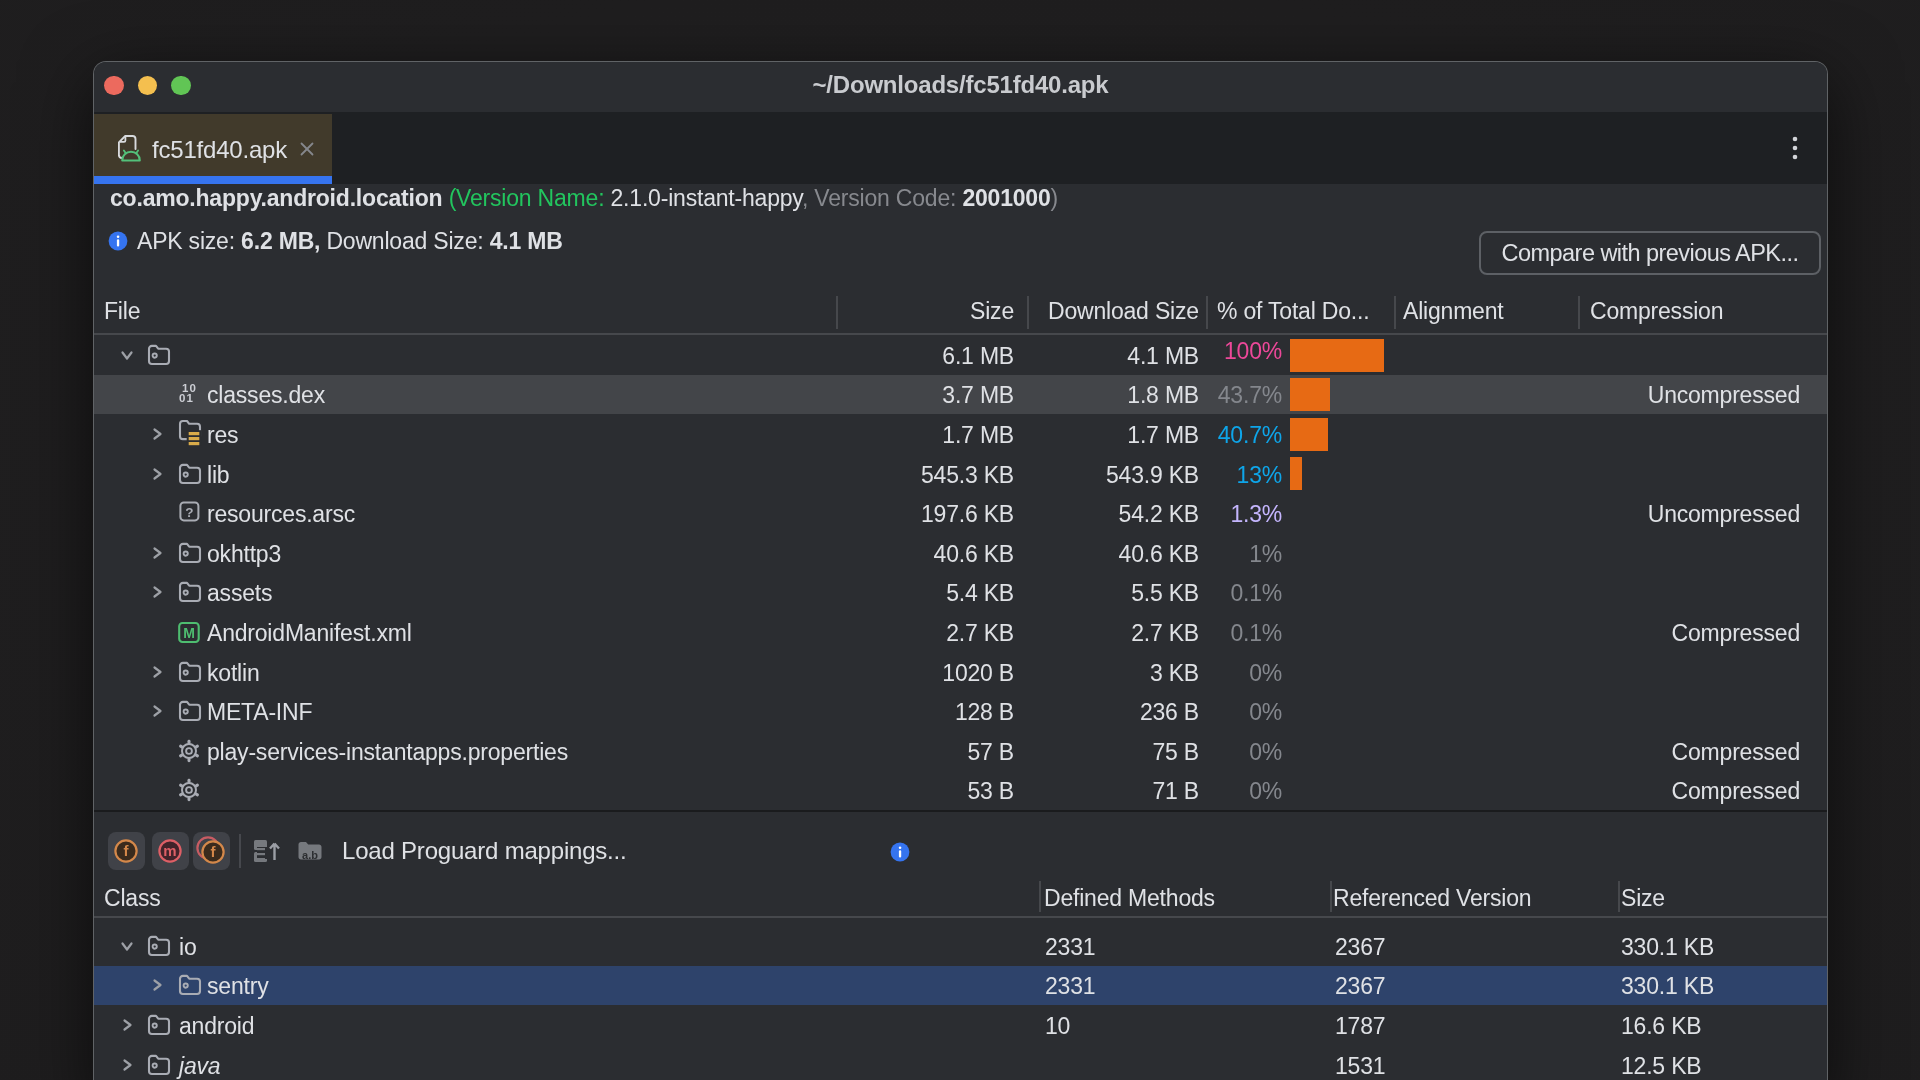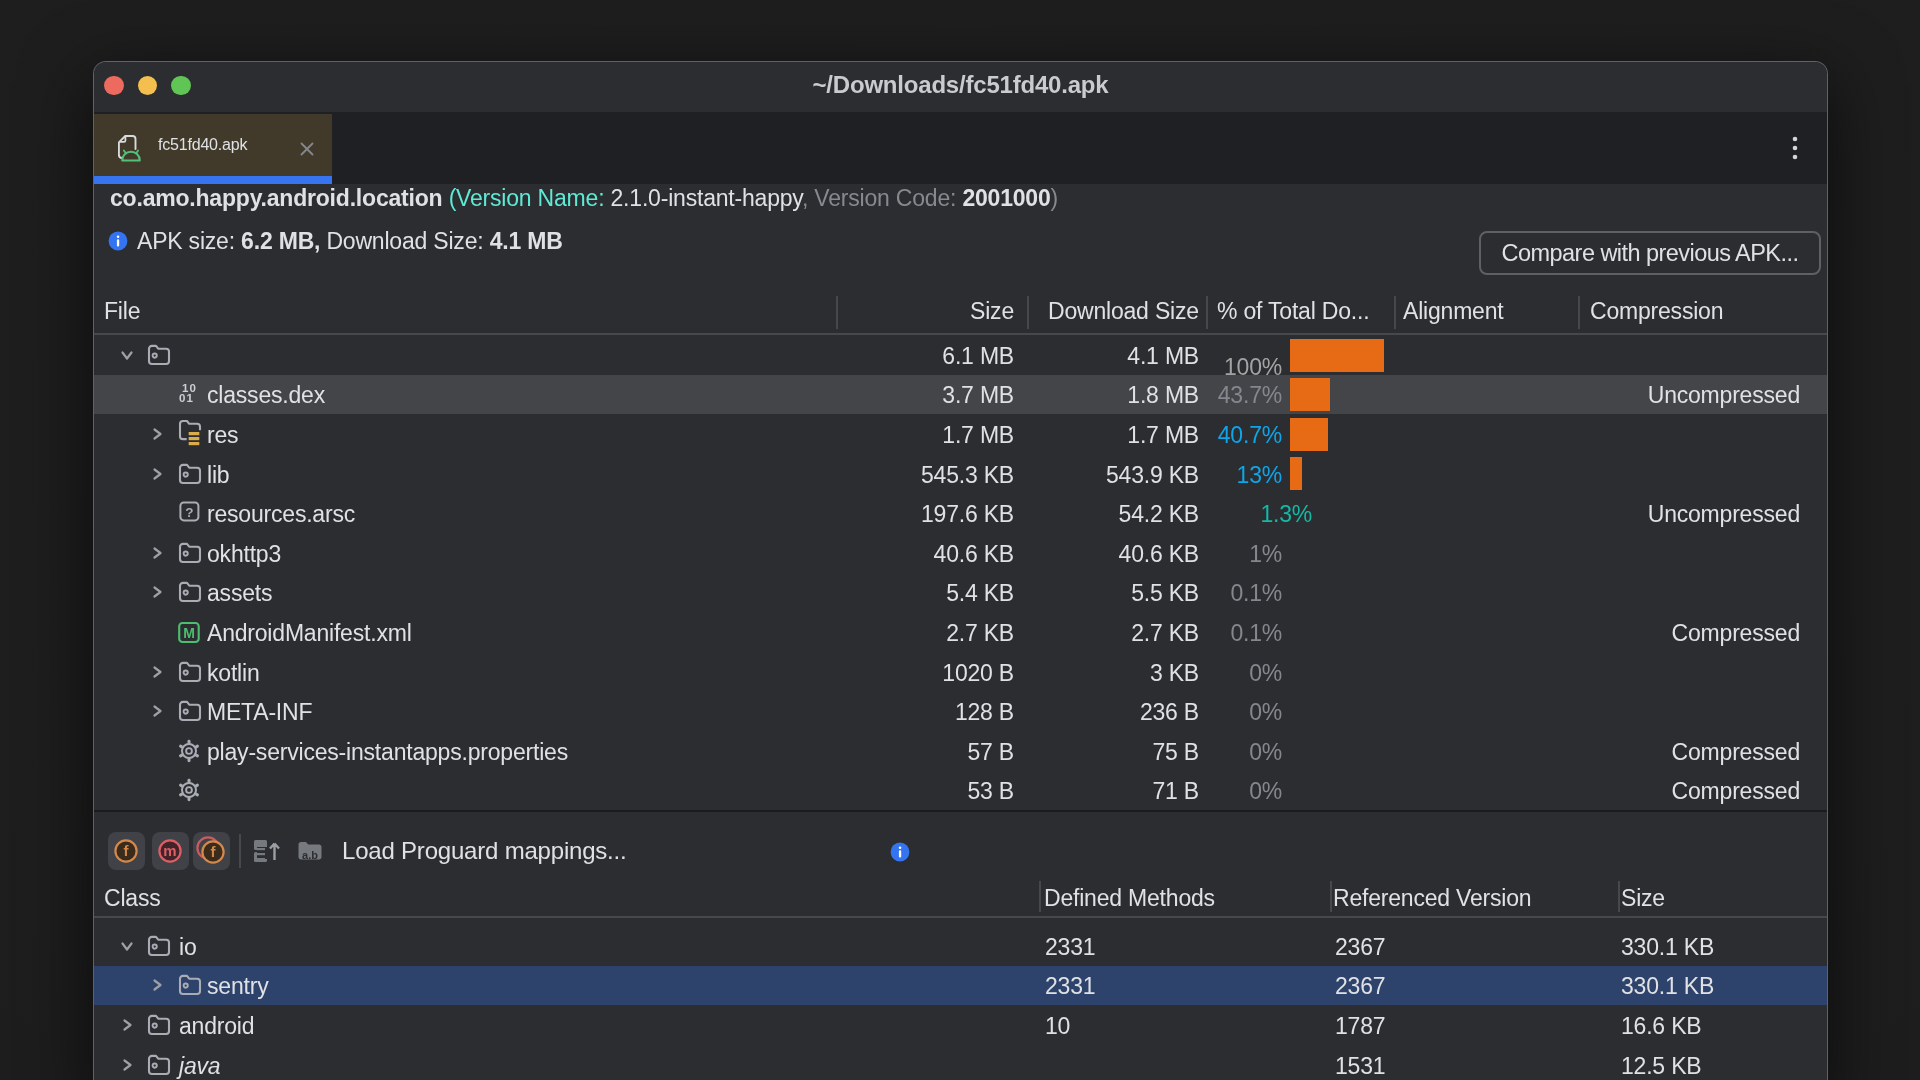--- a/index.html
+++ b/index.html
@@ -19,32 +19,32 @@
 <div class="abs" style="left:0;top:50px;width:1733px;height:72px;background:#1e2023"></div>
 <div class="abs" style="left:0;top:52px;width:238px;height:62px;background:#413a2b"></div>
 <div class="abs" style="left:0;top:114px;width:238px;height:8px;background:#3674f0"></div>
 <svg class="abs" style="left:24px;top:73px" width="25" height="27" viewBox="0 0 25 27">
       <path d="M7.2 1 H14.5 C16.2 1 17.5 2.3 17.5 4 V14 M0.9 20 V7.3 L7.2 1 M0.9 20 C0.9 21.7 2.2 23 3.9 23 H5.5" fill="none" stroke="#d8dadd" stroke-width="1.9" stroke-linejoin="round" stroke-linecap="round"></path>
       <path d="M7.4 1.6 V5.5 C7.4 6.3 6.8 6.9 6 6.9 H2" fill="none" stroke="#d8dadd" stroke-width="1.8" stroke-linejoin="round"></path>
       <path d="M4.2 25.4 a8.8 8.6 0 0 1 17.6 0 z" fill="#413a2b" stroke="#53c07a" stroke-width="2" stroke-linejoin="round"></path>
       <line x1="7.8" y1="18.2" x2="5.9" y2="15.4" stroke="#53c07a" stroke-width="1.8" stroke-linecap="round"></line>
       <line x1="18.2" y1="18.2" x2="20.1" y2="15.4" stroke="#53c07a" stroke-width="1.8" stroke-linecap="round"></line>
     </svg>
-<div class="txt" style="left:64px;top:74px;font-size:16px">fc51fd40.apk</div>
+<div class="txt" style="left:58px;top:74px;font-size:24px">fc51fd40.apk</div>
 <svg class="abs" style="left:206px;top:80px" width="14" height="14" viewBox="0 0 14 14">
       <line x1="1.5" y1="1.5" x2="12.5" y2="12.5" stroke="#85878c" stroke-width="1.8" stroke-linecap="round"></line>
       <line x1="12.5" y1="1.5" x2="1.5" y2="12.5" stroke="#85878c" stroke-width="1.8" stroke-linecap="round"></line>
     </svg>
 <svg class="abs" style="left:1697px;top:73px" width="8" height="26" viewBox="0 0 8 26">
       <circle cx="4" cy="4" r="2.3" fill="#d2d4d8"></circle>
       <circle cx="4" cy="13" r="2.3" fill="#d2d4d8"></circle>
       <circle cx="4" cy="22" r="2.3" fill="#d2d4d8"></circle>
     </svg>
 <div class="abs" style="left:0;top:122px;width:1733px;height:106px;background:#2b2d31"></div>
-<div class="txt" style="left:16px;top:123px"><b>co.amo.happy.android.location</b> <span style="color:#5eead4">(Version Name: </span>2.1.0-instant-happy<span style="color:#87898e">, Version Code: </span><b>2001000</b><span style="color:#87898e">)</span></div>
+<div class="txt" style="left:16px;top:123px"><b>co.amo.happy.android.location</b> <span style="color:#22c55e">(Version Name: </span>2.1.0-instant-happy<span style="color:#87898e">, Version Code: </span><b>2001000</b><span style="color:#87898e">)</span></div>
 <svg class="abs" style="left:14px;top:169px" width="20" height="20" viewBox="0 0 20 20">
       <circle cx="10" cy="10" r="9.4" fill="#3574f0"></circle>
       <rect x="8.8" y="4.4" width="2.5" height="2.5" rx="1.2" fill="#fff"></rect>
       <rect x="8.9" y="8.3" width="2.3" height="7.2" rx="1.1" fill="#fff"></rect>
     </svg>
 <div class="txt" style="left:43px;top:166px">APK size: <b>6.2 MB,</b> Download Size: <b>4.1 MB</b></div>
 <div class="abs" style="left:1385px;top:169px;width:338px;height:40px;border:2px solid #5d6065;border-radius:8px;color:#dfe1e5;font-size:23.5px;text-align:center;line-height:40px;letter-spacing:-0.55px">Compare with previous APK...</div>
 <div class="abs" style="left:0;top:228px;width:1733px;height:45px;background:#2b2d31;border-bottom:2px solid #46484c;box-sizing:border-box"></div>
 <div class="abs" style="left:742px;top:234px;width:1.5px;height:33px;background:#46484c"></div>
 <div class="abs" style="left:933px;top:234px;width:1.5px;height:33px;background:#46484c"></div>
@@ -59,21 +59,21 @@
 <div class="txt" style="left:1496px;top:236px">Compression</div>
 <svg class="abs" style="left:26px;top:285.8px" width="14" height="14" viewBox="0 0 14 14">
       <polyline points="2.5,4.5 7,10.5 11.5,4.5" fill="none" stroke="#9da0a6" stroke-width="2.2" stroke-linecap="round" stroke-linejoin="round"></polyline>
     </svg>
 <svg class="abs" style="left:53px;top:279.8px" width="24" height="24" viewBox="0 0 24 24">
       <path d="M2 6.8 C2 5.2 3.3 3.9 4.9 3.9 H9 L11.2 6.7 H19.1 C20.7 6.7 22 8 22 9.6 V19.1 C22 20.7 20.7 22 19.1 22 H4.9 C3.3 22 2 20.7 2 19.1 Z" fill="none" stroke="#a9acb4" stroke-width="2.1" stroke-linejoin="round"></path>
       <circle cx="7.7" cy="13.6" r="2.1" fill="none" stroke="#a9acb4" stroke-width="1.9"></circle>
     </svg>
 <div class="txt r" style="left:720px;top:280.8px;width:200px">6.1 MB</div>
 <div class="txt r" style="left:905px;top:280.8px;width:200px">4.1 MB</div>
-<div class="txt r" style="left:1048px;top:292px;width:140px;color:#a3a3a3">100%</div>
+<div class="txt r" style="left:1048px;top:276px;width:140px;color:#ec4899">100%</div>
 <div class="abs" style="left:1196px;top:276.5px;width:94px;height:33px;background:#e76a14"></div>
 <div class="abs" style="left:0;top:312.6px;width:1733px;height:39.6px;background:#434549"></div>
 <div class="abs" style="left:85px;top:320.90000000000003px;width:22px;height:24px;font-weight:bold;font-size:11.5px;line-height:10.5px;color:#ccced4;letter-spacing:1px"><span style="margin-left:3px">10</span><br><span>01</span></div>
 <div class="txt" style="left:113px;top:320.40000000000003px">classes.dex</div>
 <div class="txt r" style="left:720px;top:320.40000000000003px;width:200px">3.7 MB</div>
 <div class="txt r" style="left:905px;top:320.40000000000003px;width:200px">1.8 MB</div>
 <div class="txt r" style="left:1048px;top:320.40000000000003px;width:140px;color:#84878d">43.7%</div>
 <div class="abs" style="left:1196px;top:316.1px;width:40px;height:33px;background:#e76a14"></div>
 <div class="txt r" style="left:1506px;top:320.40000000000003px;width:200px">Uncompressed</div>
 <svg class="abs" style="left:56px;top:365.0px" width="14" height="14" viewBox="0 0 14 14">
@@ -103,21 +103,21 @@
 <div class="txt r" style="left:905px;top:399.6px;width:200px">543.9 KB</div>
 <div class="txt r" style="left:1048px;top:399.6px;width:140px;color:#0ea5e9">13%</div>
 <div class="abs" style="left:1196px;top:395.3px;width:12px;height:33px;background:#e76a14"></div>
 <svg class="abs" style="left:84px;top:438.2px" width="23" height="23" viewBox="0 0 23 23">
       <rect x="2.4" y="2.4" width="18" height="18" rx="3.4" fill="none" stroke="#a9acb4" stroke-width="2"></rect>
       <text x="11.4" y="16.6" text-anchor="middle" font-family="Liberation Sans" font-size="13.5" font-weight="bold" fill="#a9acb4">?</text>
     </svg>
 <div class="txt" style="left:113px;top:439.2px">resources.arsc</div>
 <div class="txt r" style="left:720px;top:439.2px;width:200px">197.6 KB</div>
 <div class="txt r" style="left:905px;top:439.2px;width:200px">54.2 KB</div>
-<div class="txt r" style="left:1078px;top:439.2px;width:140px;color:#14b8a6">1.3%</div>
+<div class="txt r" style="left:1048px;top:439.2px;width:140px;color:#c4b5fd">1.3%</div>
 <div class="txt r" style="left:1506px;top:439.2px;width:200px">Uncompressed</div>
 <svg class="abs" style="left:56px;top:483.8px" width="14" height="14" viewBox="0 0 14 14">
       <polyline points="4.5,2.5 10.5,7 4.5,11.5" fill="none" stroke="#9da0a6" stroke-width="2.2" stroke-linecap="round" stroke-linejoin="round"></polyline>
     </svg>
 <svg class="abs" style="left:84px;top:477.8px" width="24" height="24" viewBox="0 0 24 24">
       <path d="M2 6.8 C2 5.2 3.3 3.9 4.9 3.9 H9 L11.2 6.7 H19.1 C20.7 6.7 22 8 22 9.6 V19.1 C22 20.7 20.7 22 19.1 22 H4.9 C3.3 22 2 20.7 2 19.1 Z" fill="none" stroke="#a9acb4" stroke-width="2.1" stroke-linejoin="round"></path>
       <circle cx="7.7" cy="13.6" r="2.1" fill="none" stroke="#a9acb4" stroke-width="1.9"></circle>
     </svg>
 <div class="txt" style="left:113px;top:478.8px">okhttp3</div>
 <div class="txt r" style="left:720px;top:478.8px;width:200px">40.6 KB</div>

